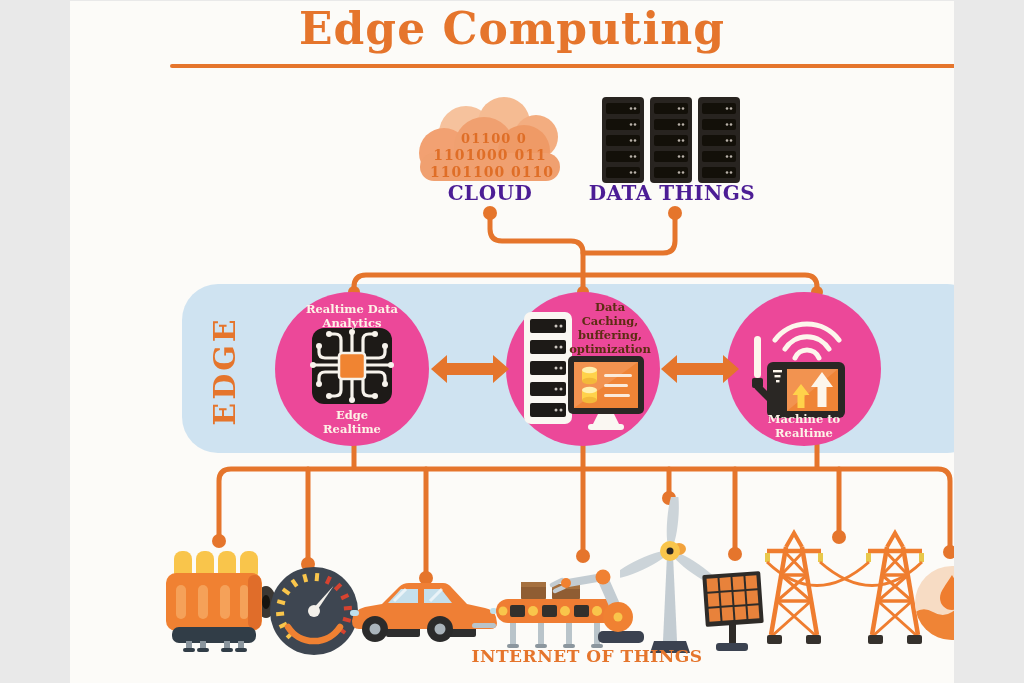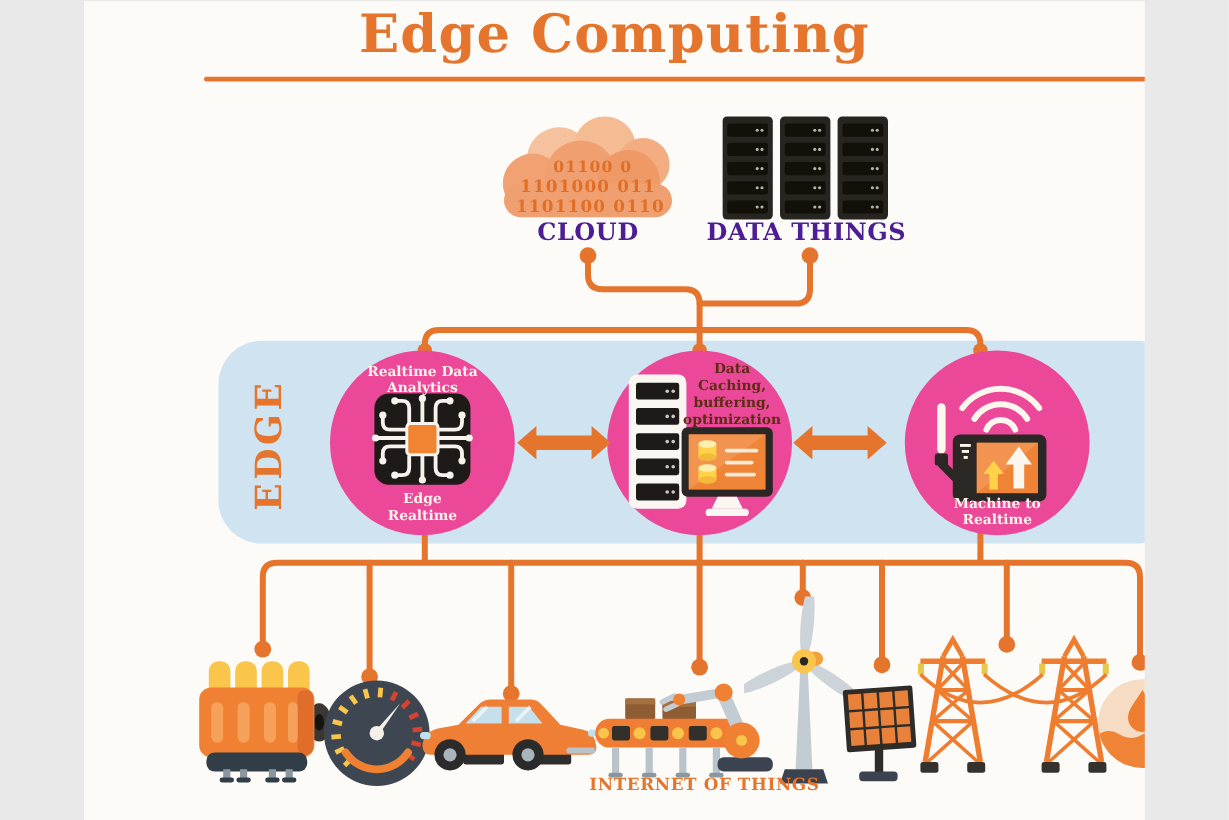--- a/index.html
+++ b/index.html
@@ -13,29 +13,29 @@
   .band-label{position:absolute;left:95px;top:352px;width:120px;height:36px;text-align:center;
               font-size:30px;font-weight:bold;color:#e5752c;letter-spacing:3px;
               transform:rotate(-90deg);z-index:3;}
   .wires{position:absolute;left:0;top:0;z-index:2;pointer-events:none;}
   .node{position:absolute;width:154px;height:154px;border-radius:50%;background:#ec4899;z-index:3;}
   .node svg{position:absolute;left:0;top:0;}
   .ntext{position:absolute;text-align:center;font-weight:bold;font-size:11.5px;line-height:1.22;color:#fdf3e7;z-index:2;}
   .ntext span{display:block;}
   .node1{left:205px;top:291px;}
   .node2{left:436px;top:291px;}
-  .node3{left:684px;top:291px;}
+  .node3{left:657px;top:291px;}
   .n1-top{left:0;top:10px;width:100%;}
   .n1-bot{left:0;top:116px;width:100%;}
   .n2-top{left:58px;top:8px;width:92px;color:#5c2d12;}
   .n3-bot{left:0;top:120px;width:100%;}
   .dbl-arrow{position:absolute;z-index:3;}
   .icon{position:absolute;z-index:2;}
   .iot-label{position:absolute;left:327px;top:645px;width:380px;text-align:center;
-             font-size:14px;font-weight:bold;color:#e5752c;letter-spacing:.5px;z-index:4;}
+             font-size:17px;font-weight:bold;color:#e5752c;letter-spacing:.5px;z-index:4;}
 </style>
 </head>
 <body>
 
 <div class="canvas">
 
   <div class="band"></div>
 
   <svg class="wires" width="1024" height="683" viewBox="0 0 1024 683">
     <g stroke="#e5752c" stroke-width="5" fill="none" stroke-linecap="round">

